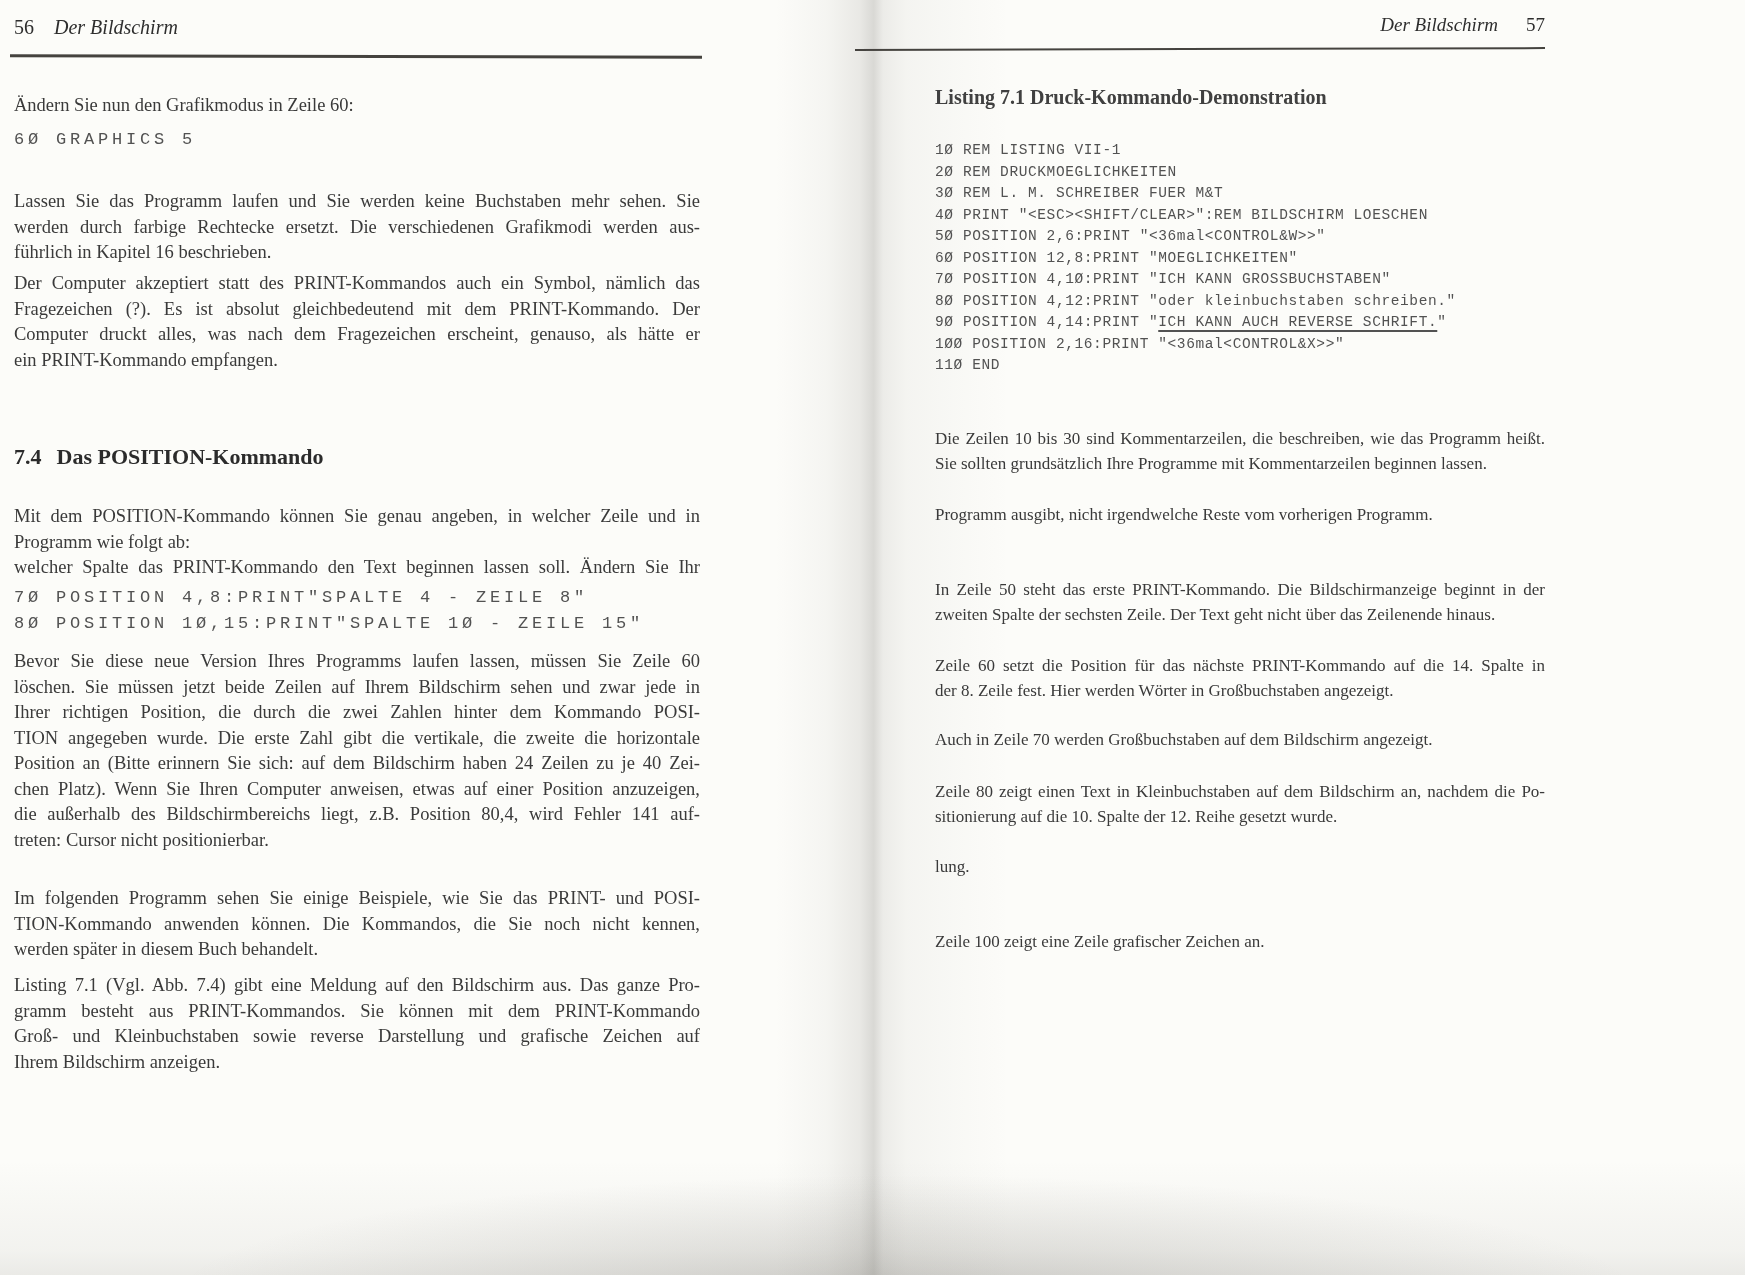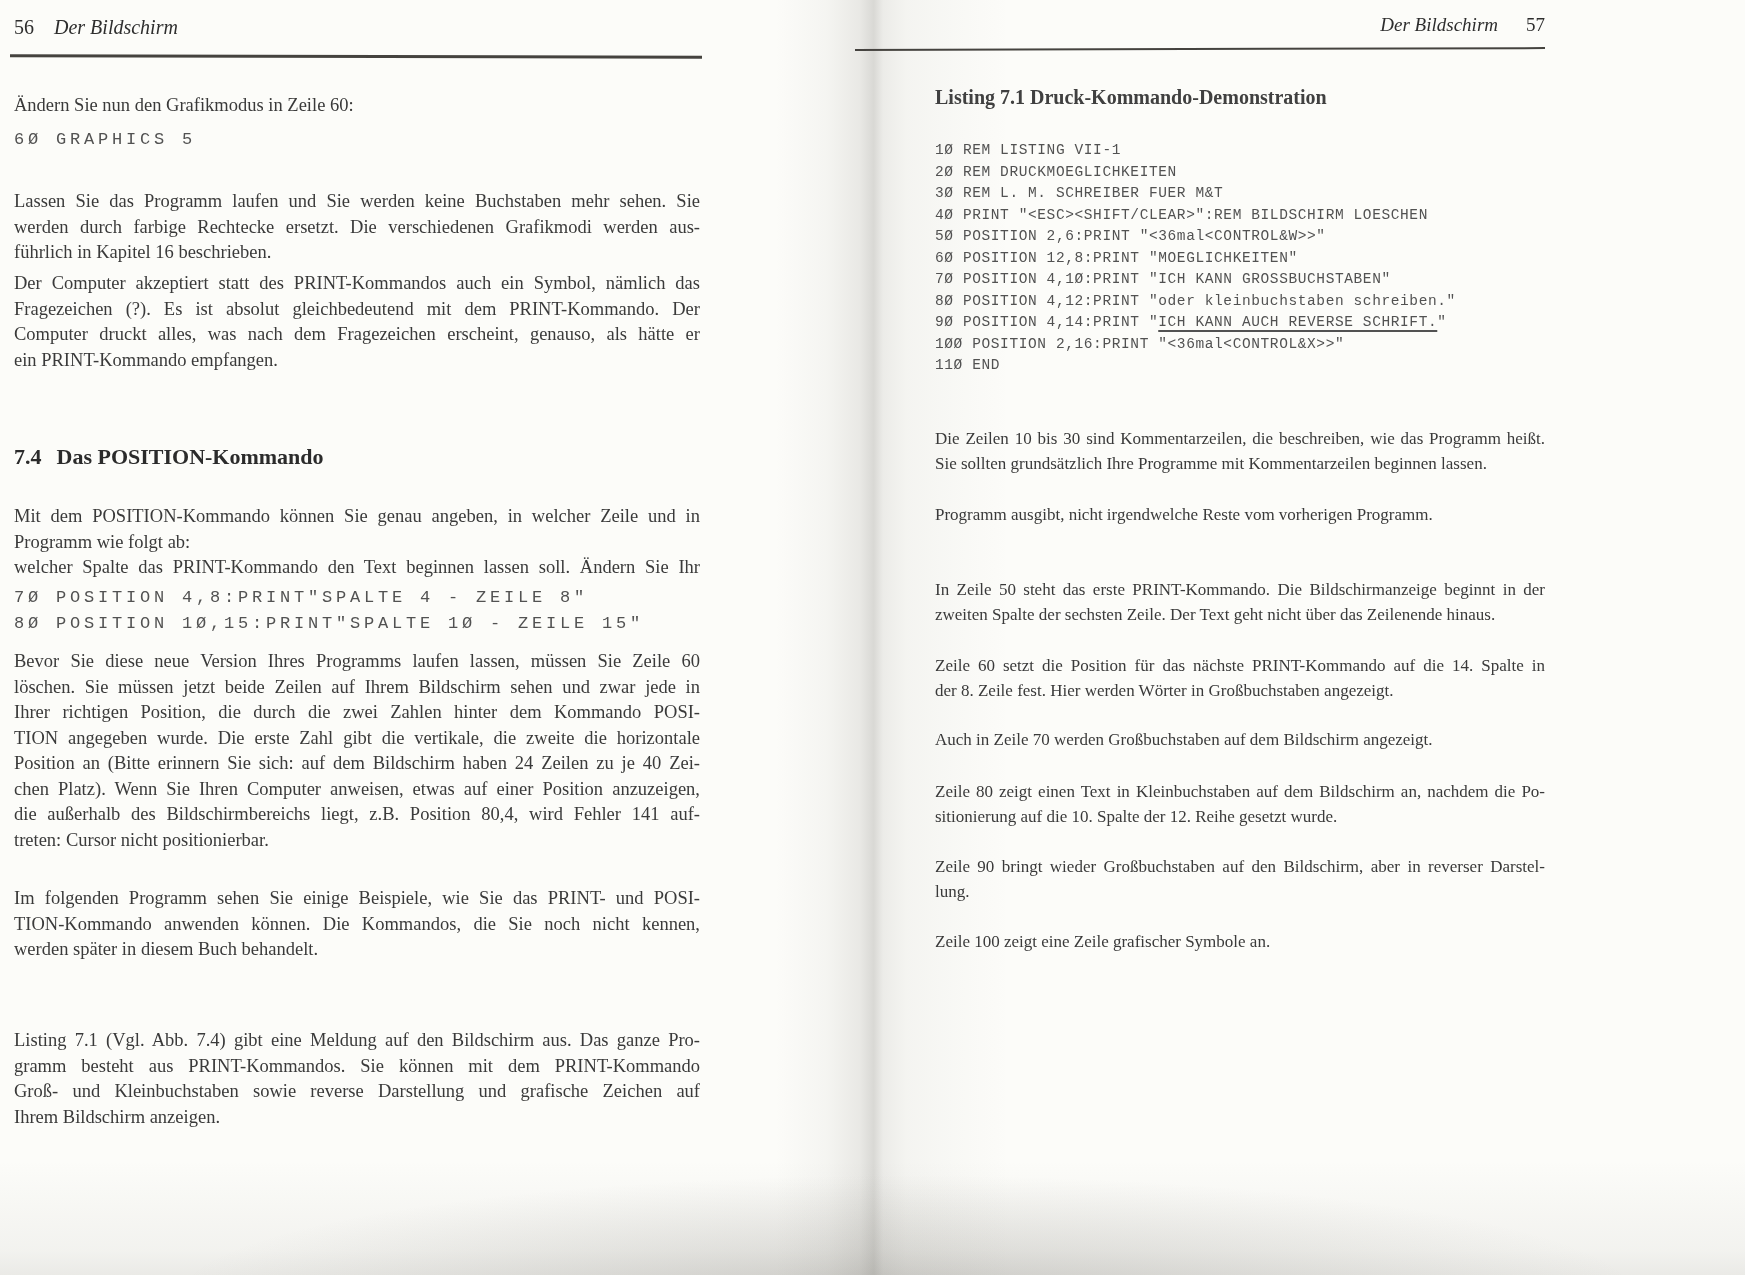--- a/index.html
+++ b/index.html
@@ -104,21 +104,21 @@
         <div class="tline">Position an (Bitte erinnern Sie sich: auf dem Bildschirm haben 24 Zeilen zu je 40 Zei-</div>
         <div class="tline">chen Platz). Wenn Sie Ihren Computer anweisen, etwas auf einer Position anzuzeigen,</div>
         <div class="tline">die außerhalb des Bildschirmbereichs liegt, z.B. Position 80,4, wird Fehler 141 auf-</div>
         <div class="tline last">treten: Cursor nicht positionierbar.</div>
       </div>
     <div class="block para body-l" style="top:886px">
         <div class="tline">Im folgenden Programm sehen Sie einige Beispiele, wie Sie das PRINT- und POSI-</div>
         <div class="tline">TION-Kommando anwenden können. Die Kommandos, die Sie noch nicht kennen,</div>
         <div class="tline last">werden später in diesem Buch behandelt.</div>
       </div>
-    <div class="block para body-l" style="top:1028px">
+    <div class="block para body-l" style="top:973px">
         <div class="tline">Listing 7.1 (Vgl. Abb. 7.4) gibt eine Meldung auf den Bildschirm aus. Das ganze Pro-</div>
         <div class="tline">gramm besteht aus PRINT-Kommandos. Sie können mit dem PRINT-Kommando</div>
         <div class="tline">Groß- und Kleinbuchstaben sowie reverse Darstellung und grafische Zeichen auf</div>
         <div class="tline last">Ihrem Bildschirm anzeigen.</div>
       </div>
   </div>
 
   <div class="page page-right">
     <div class="block hdr hdr-right" style="top:14px">
       <span class="runtitle">Der Bildschirm</span><span class="pgnum">57</span>
@@ -144,20 +144,19 @@
         <div class="tline last">der 8. Zeile fest. Hier werden Wörter in Großbuchstaben angezeigt.</div>
       </div>
     <div class="block para body-r" style="top:727px">
         <div class="tline last">Auch in Zeile 70 werden Großbuchstaben auf dem Bildschirm angezeigt.</div>
       </div>
     <div class="block para body-r" style="top:779px">
         <div class="tline">Zeile 80 zeigt einen Text in Kleinbuchstaben auf dem Bildschirm an, nachdem die Po-</div>
         <div class="tline last">sitionierung auf die 10. Spalte der 12. Reihe gesetzt wurde.</div>
       </div>
     <div class="block para body-r" style="top:854px">
-        <div class="tline">Zeile 90 bringt wieder Großbuchstaben auf den Bildschirm, aber in reverser Darstel-</div>
         <div class="tline last">lung.</div>
       </div>
     <div class="block para body-r" style="top:929px">
-        <div class="tline last">Zeile 100 zeigt eine Zeile grafischer Symbole an.</div>
+        <div class="tline last">Zeile 100 zeigt eine Zeile grafischer Zeichen an.</div>
       </div>
   </div>
 </div>
 
 </body></html>

